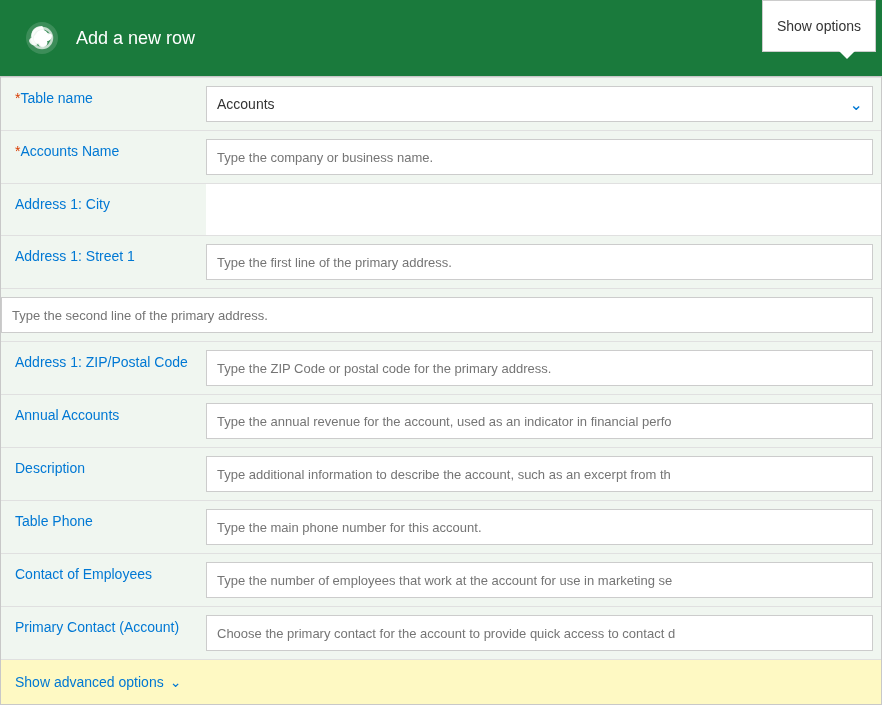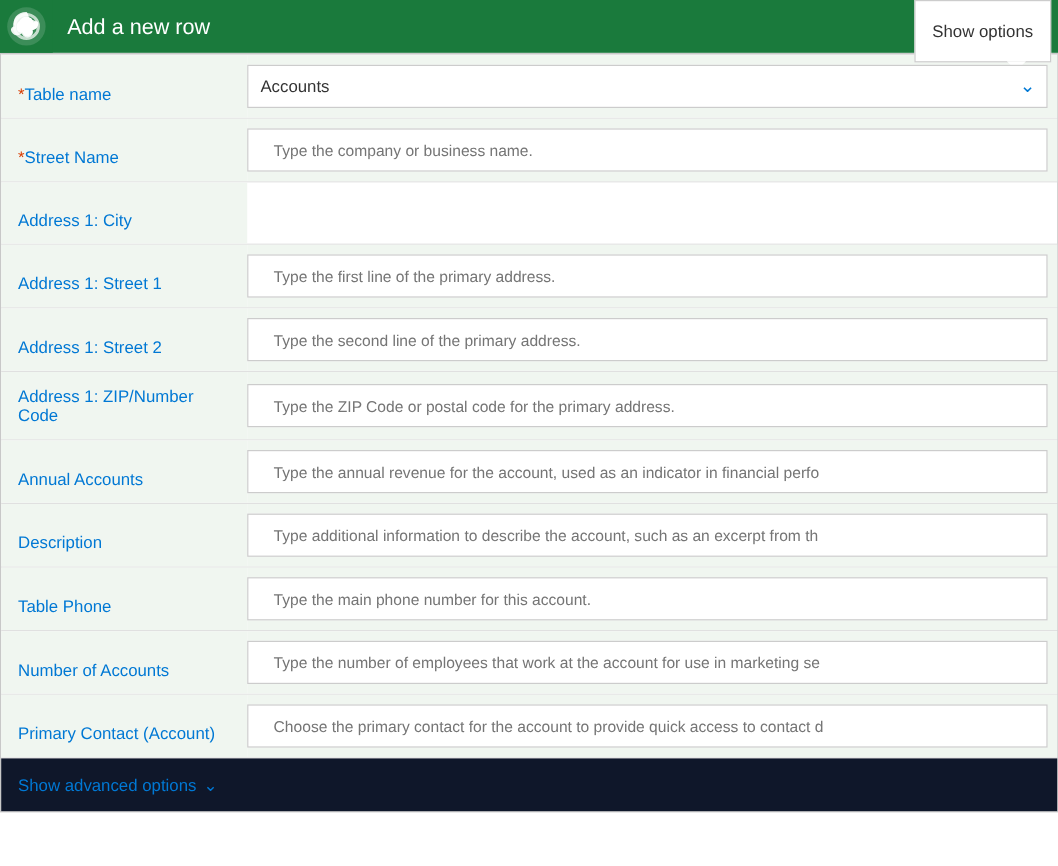--- a/index.html
+++ b/index.html
@@ -7,22 +7,22 @@
       font-family: 'Segoe UI', Arial, sans-serif;
       font-size: 14px;
       background: #fff;
       width: 882px;
       min-height: 722px;
     }
     .header {
       display: flex;
       align-items: center;
       background: #1a7a3c;
-      height: 44px;
-      padding: 0 0;
+      height: 76px;
+      padding: 0 20px;
       position: relative;
     }
     .header-logo {
       width: 44px;
       height: 44px;
       background: #1a7a3c;
       display: flex;
       align-items: center;
       justify-content: center;
       margin-right: 12px;
@@ -66,41 +66,41 @@
     .form-row:first-child {
       border-top: 1px solid #e0e0e0;
     }
     .field-label {
       width: 205px;
       min-width: 205px;
       padding: 12px 10px 12px 14px;
       color: #0078d4;
       font-size: 14px;
       display: flex;
-      align-items: flex-end;
+      align-items: flex-start;
       background: #f0f6f0;
       flex-wrap: wrap;
     }
     .field-label.required::before {
       content: '* ';
       color: #d83b01;
     }
     .field-input-wrap {
       flex: 1;
       padding: 8px 8px 8px 0;
       display: flex;
       align-items: center;
       background: #f0f6f0;
     }
     .field-input {
       width: 100%;
       height: 36px;
       border: 1px solid #ccc;
       background: white;
-      padding: 0 21px;
+      padding: 0 10px;
       font-size: 13px;
       color: #999;
       outline: none;
     }
     .table-name-select {
       width: 100%;
       height: 36px;
       border: 1px solid #ccc;
       background: white;
       padding: 0 10px;
@@ -122,21 +122,21 @@
       transform: translateY(-50%);
       pointer-events: none;
       color: #0078d4;
       font-size: 16px;
     }
     .show-advanced {
       padding: 14px 14px 14px 14px;
       display: flex;
       align-items: flex-end;
       gap: 6px;
-      background: #0f172a;
+      background: #fef9c3;
     }
     .show-advanced-link {
       color: #0078d4;
       font-size: 14px;
       cursor: pointer;
       text-decoration: none;
       display: flex;
       align-items: center;
       gap: 6px;
     }
@@ -177,21 +177,21 @@
         <select class="table-name-select">
           <option>Accounts</option>
         </select>
         <span class="select-chevron">⌄</span>
       </div>
     </div>
   </div>
 
   <div class="form-row">
     <div class="field-label required">
-      <span>Street Name</span>
+      <span>Accounts Name</span>
     </div>
     <div class="field-input-wrap">
       <input class="field-input" type="text" placeholder="Type the company or business name." style="">
     </div>
   </div>
 
   <div class="form-row">
     <div class="field-label">
       <span>Address 1: City</span>
     </div>
@@ -200,31 +200,28 @@
   <div class="form-row">
     <div class="field-label">
       <span>Address 1: Street 1</span>
     </div>
     <div class="field-input-wrap">
       <input class="field-input" type="text" placeholder="Type the first line of the primary address." style="">
     </div>
   </div>
 
   <div class="form-row">
-    <div class="field-label">
-      <span>Address 1: Street 2</span>
-    </div>
     <div class="field-input-wrap">
       <input class="field-input" type="text" placeholder="Type the second line of the primary address." style="">
     </div>
   </div>
 
   <div class="form-row">
     <div class="field-label">
-      <span>Address 1: ZIP/Number Code</span>
+      <span>Address 1: ZIP/Postal Code</span>
     </div>
     <div class="field-input-wrap">
       <input class="field-input" type="text" placeholder="Type the ZIP Code or postal code for the primary address." style="">
     </div>
   </div>
 
   <div class="form-row">
     <div class="field-label">
       <span>Annual Accounts</span>
     </div>
@@ -246,21 +243,21 @@
     <div class="field-label">
       <span>Table Phone</span>
     </div>
     <div class="field-input-wrap">
       <input class="field-input" type="text" placeholder="Type the main phone number for this account." style="">
     </div>
   </div>
 
   <div class="form-row">
     <div class="field-label">
-      <span>Number of Accounts</span>
+      <span>Contact of Employees</span>
     </div>
     <div class="field-input-wrap">
       <input class="field-input" type="text" placeholder="Type the number of employees that work at the account for use in marketing se" style="">
     </div>
   </div>
 
   <div class="form-row">
     <div class="field-label">
       <span>Primary Contact (Account)</span>
     </div>

